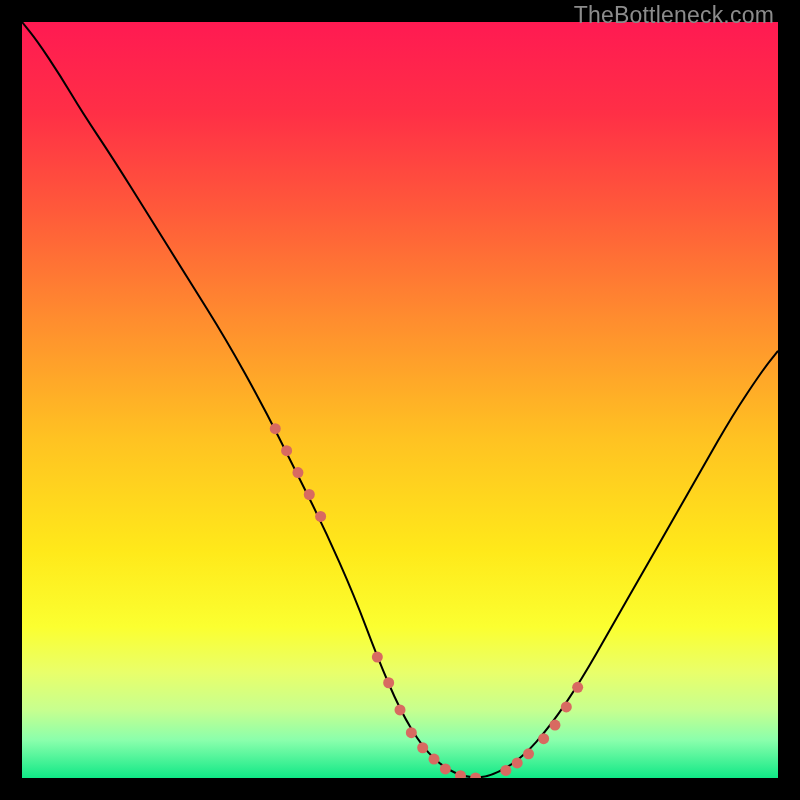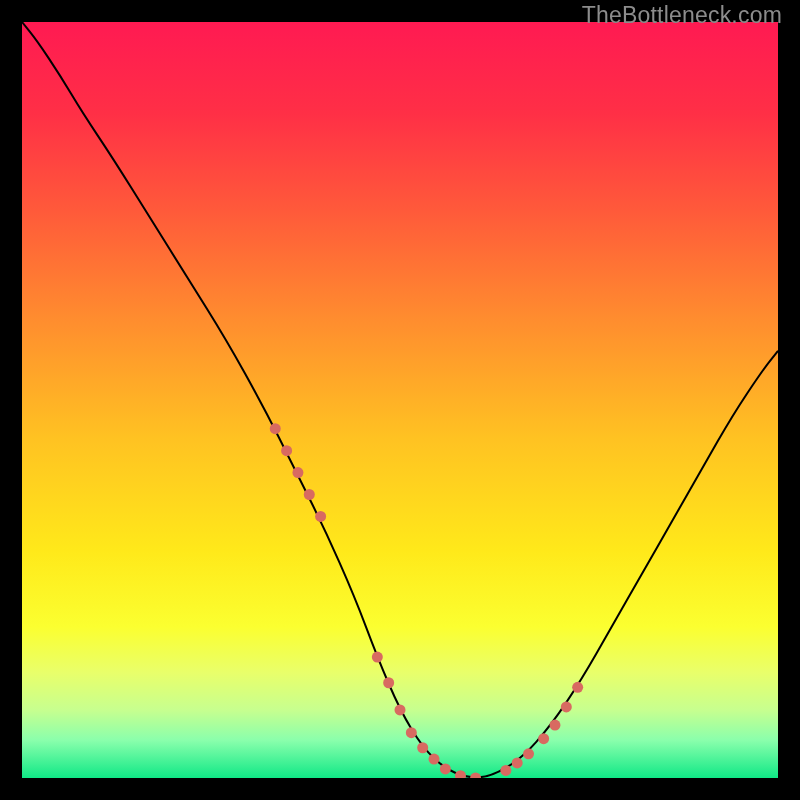--- a/index.html
+++ b/index.html
@@ -21,21 +21,21 @@
   .plot-area {
     position: absolute;
     left: 0;
     top: 0;
     width: 756px;
     height: 756px;
   }
   .watermark {
     position: absolute;
     top: 2px;
-    right: 18px;
+    right: 26px;
     font-family: Arial, Helvetica, sans-serif;
     font-size: 23px;
     font-weight: 500;
     color: #8c8c8c;
     letter-spacing: 0.2px;
   }
   svg {
     display: block;
   }
 </style>

